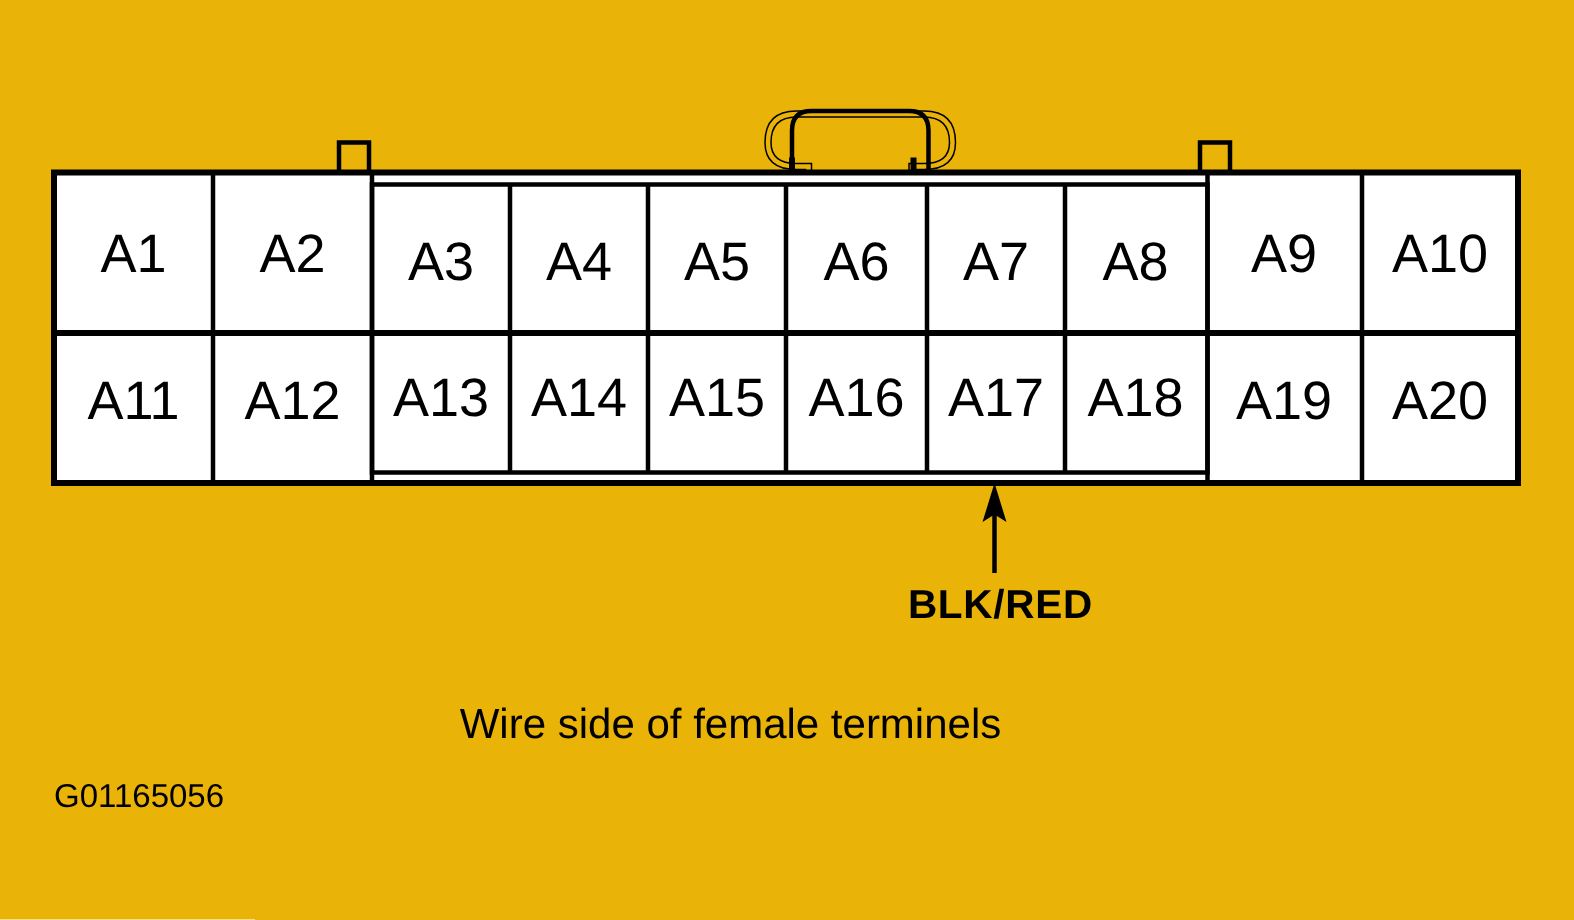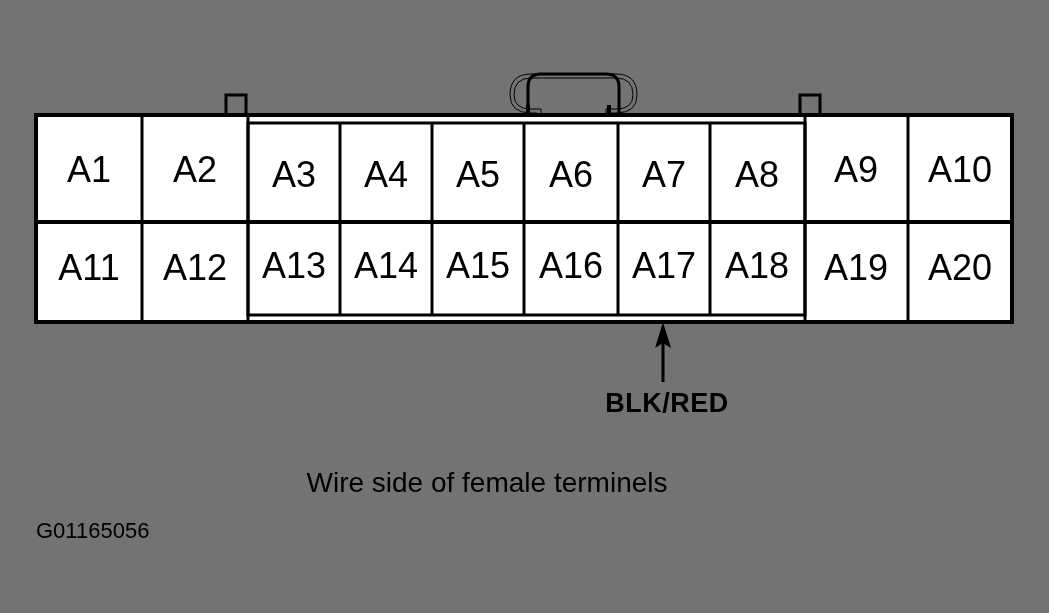--- a/index.html
+++ b/index.html
@@ -9,21 +9,21 @@
     background: #ffffff;
   }
   body {
     font-family: "Liberation Sans", sans-serif;
     color: #000000;
   }
   #page {
     position: relative;
     width: 1049px;
     height: 613px;
-    background: #737373;
+    background: #eab308;
     overflow: hidden;
   }
   #diagram-svg {
     position: absolute;
     left: 0;
     top: 0;
     width: 1049px;
     height: 613px;
     display: block;
   }

